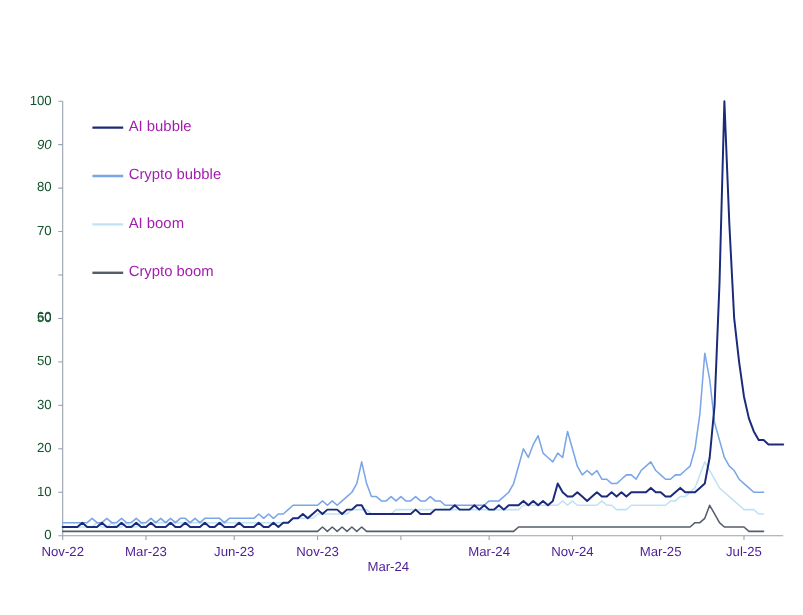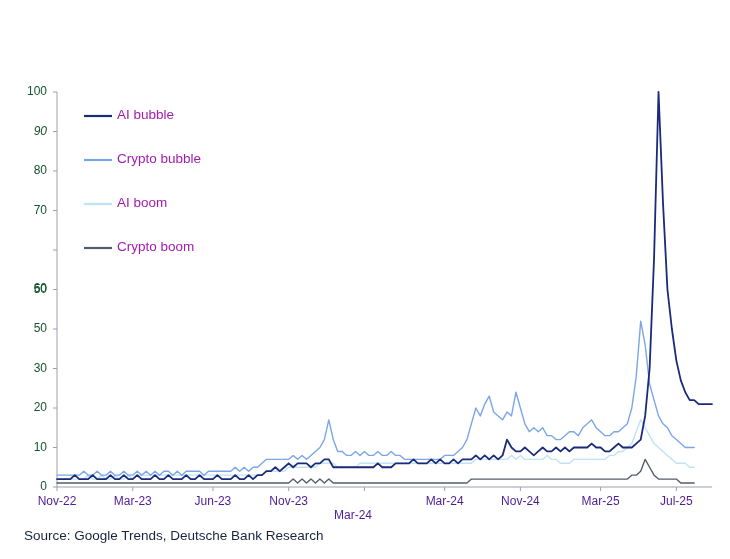--- a/index.html
+++ b/index.html
@@ -130,15 +130,14 @@
         <div class="xtick" style="left: 636.354px; width: 80px; top: 410px;">Jul-25</div>
       </div>
     <div id="legend-layer">
         <div class="legend-label" style="left: 117px; top: 23px;">AI bubble</div>
         <div class="legend-label" style="left: 117px; top: 67px;">Crypto bubble</div>
         <div class="legend-label" style="left: 117px; top: 111px;">AI boom</div>
         <div class="legend-label" style="left: 117px; top: 155px;">Crypto boom</div>
       </div>
   </div>
 
-  <div id="source">Source: Google Trends, Deutsche Bank Research</div>
 
 </div>
 
 </body></html>

